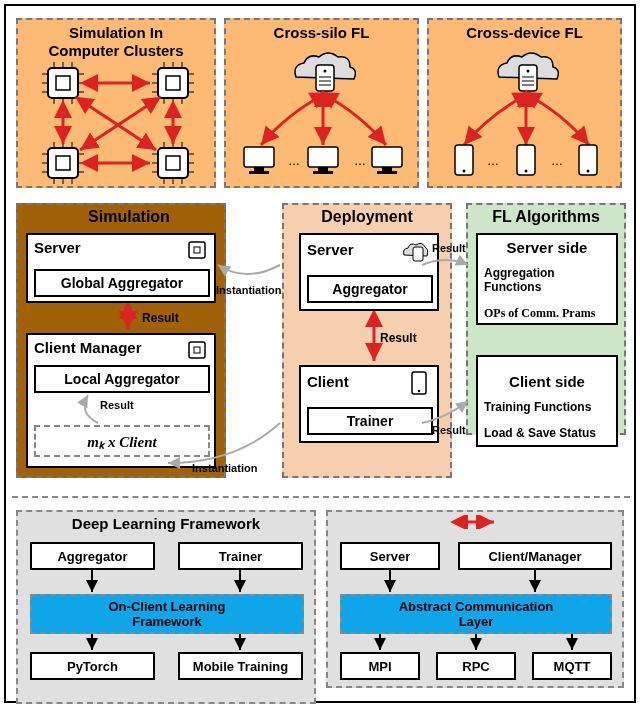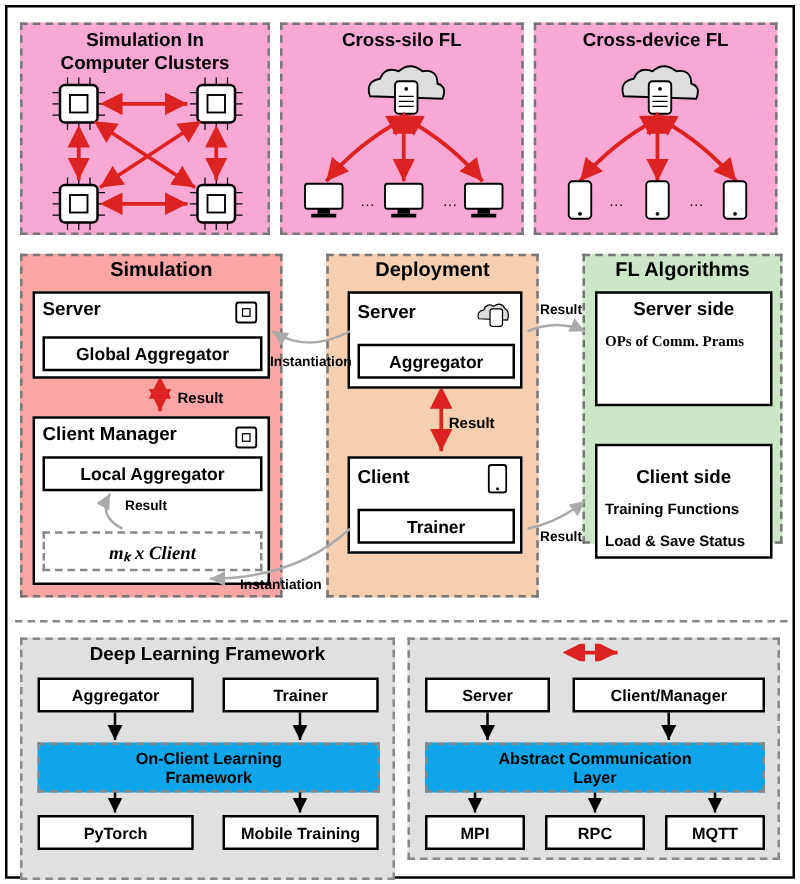--- a/index.html
+++ b/index.html
@@ -1,23 +1,23 @@
 <!DOCTYPE html>
 <html><head>
 <meta charset="utf-8">
 <style>
   * { box-sizing: border-box; margin: 0; padding: 0; }
   body { font-family: Arial, Helvetica, sans-serif; background: #fff; width: 640px; height: 707px; position: relative; padding: 4px; }
   .frame { border: 2px solid #000; width: 632px; height: 699px; position: relative; }
 
-  .panel { position: absolute; border: 2px dashed #777; background: #f9a8d4; text-align: center; }
+  .panel { position: absolute; border: 2px dashed #777; background: #fdba74; text-align: center; }
   .panel-title { font-size: 15px; font-weight: bold; padding-top: 4px; line-height: 1.2; }
 
   .mid { position: absolute; border: 2px dashed #777; }
-  .sim { background: #fca5a5; padding-left: 16px; }
+  .sim { background: #a16207; padding-left: 16px; }
   .dep { background: #f6cfb0; }
   .alg { background: #cce6c7; }
   .mid-title { font-size: 16px; font-weight: bold; text-align: center; padding: 3px 0; }
 
   .box { position: absolute; border: 2px solid #000; background: #fff; }
   .box-title { font-size: 15px; font-weight: bold; }
   .inner { border: 2px solid #000; background: #fff; font-size: 14px; font-weight: bold; display: flex; align-items: center; justify-content: center; }
   .inner-dash { border: 2px dashed #888; background: #fff; font-size: 13px; display: flex; align-items: center; justify-content: center; }
   .subtext { font-size: 12px; font-weight: bold; text-align: left; padding: 2px 6px; }
 
@@ -218,21 +218,21 @@
           <path d="M30,30 Q10,20 20,2" class="grey-curve" marker-end="url(#gah)"></path>
         </svg>
       <div class="lbl" style="left:72px; top:64px; font-size:11px;">Result</div>
     </div>
     <svg style="position:absolute; left:95px; top:98px;" width="30" height="30">
       <line x1="15" y1="4" x2="15" y2="26" class="red-arrow-line" marker-end="url(#rah)" marker-start="url(#rah2)"></line>
     </svg>
     <div class="lbl" style="left:124px; top:106px;">Result</div>
   </div>
 
-  <div class="mid dep" style="left:255px; top:197px; width:170px; height:275px;">
+  <div class="mid dep" style="left:276px; top:197px; width:170px; height:275px;">
     <div class="mid-title">Deployment</div>
     <div class="box" style="left:15px; top:28px; width:140px; height:78px;">
       <div style="position:absolute; left:6px; top:6px;" class="box-title">Server</div>
       <svg style="position:absolute; right:8px; top:4px;" width="28" height="24">
           <path d="M3,16 Q1,10 7,9 Q9,3 15,6 Q21,2 24,8 Q28,10 26,17 Z" fill="#ddd" stroke="#000"></path>
           <rect x="12" y="8" width="10" height="14" rx="2" fill="#fff" stroke="#000"></rect>
         </svg>
       <div class="inner" style="position:absolute; left:6px; top:40px; width:126px; height:28px;">Aggregator</div>
     </div>
     <div class="box" style="left:15px; top:160px; width:140px; height:78px;">
@@ -246,20 +246,21 @@
     <svg style="position:absolute; left:75px; top:106px;" width="30" height="54">
       <line x1="15" y1="4" x2="15" y2="50" class="red-arrow-line" marker-end="url(#rah)" marker-start="url(#rah2)"></line>
     </svg>
     <div class="lbl" style="left:96px; top:126px;">Result</div>
   </div>
 
   <div class="mid alg" style="left:460px; top:197px; width:160px; height:232px;">
     <div class="mid-title">FL Algorithms</div>
     <div class="box" style="left:8px; top:28px; width:142px; height:92px; text-align:center;">
       <div style="padding-top:4px;" class="box-title">Server side</div>
+      <div class="subtext" style="margin-top:8px;">Aggregation Functions</div>
       <div class="subtext" style="margin-top:8px;font-family:Liberation Serif, serif;">OPs of Comm. Prams</div>
     </div>
     <div class="box" style="left:8px; top:150px; width:142px; height:92px; text-align:center;">
       <div style="padding-top:16px;" class="box-title">Client side</div>
       <div class="subtext" style="margin-top:8px;">Training Functions</div>
       <div class="subtext" style="margin-top:8px;">Load &amp; Save Status</div>
     </div>
   </div>
 
   <svg style="position:absolute; left:0; top:197px; width:632px; height:280px; pointer-events:none;">

